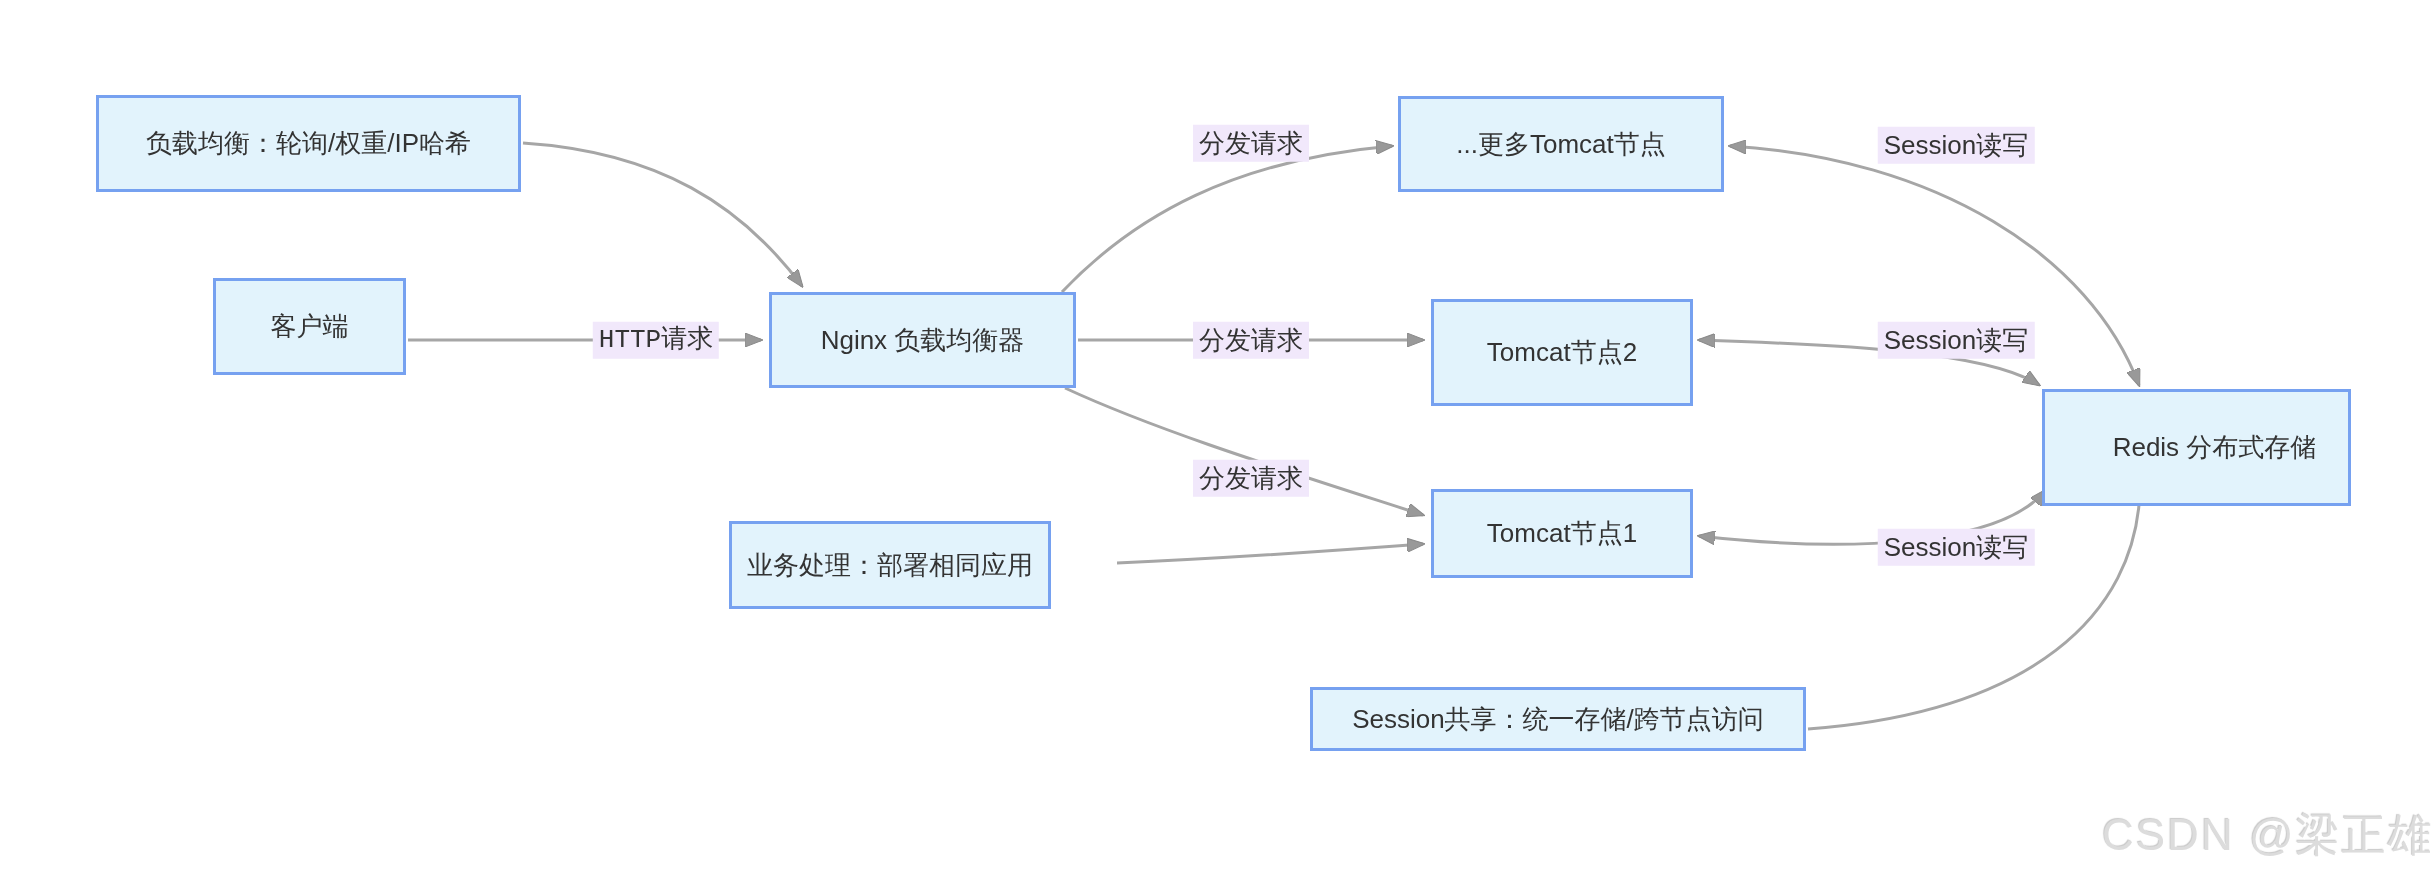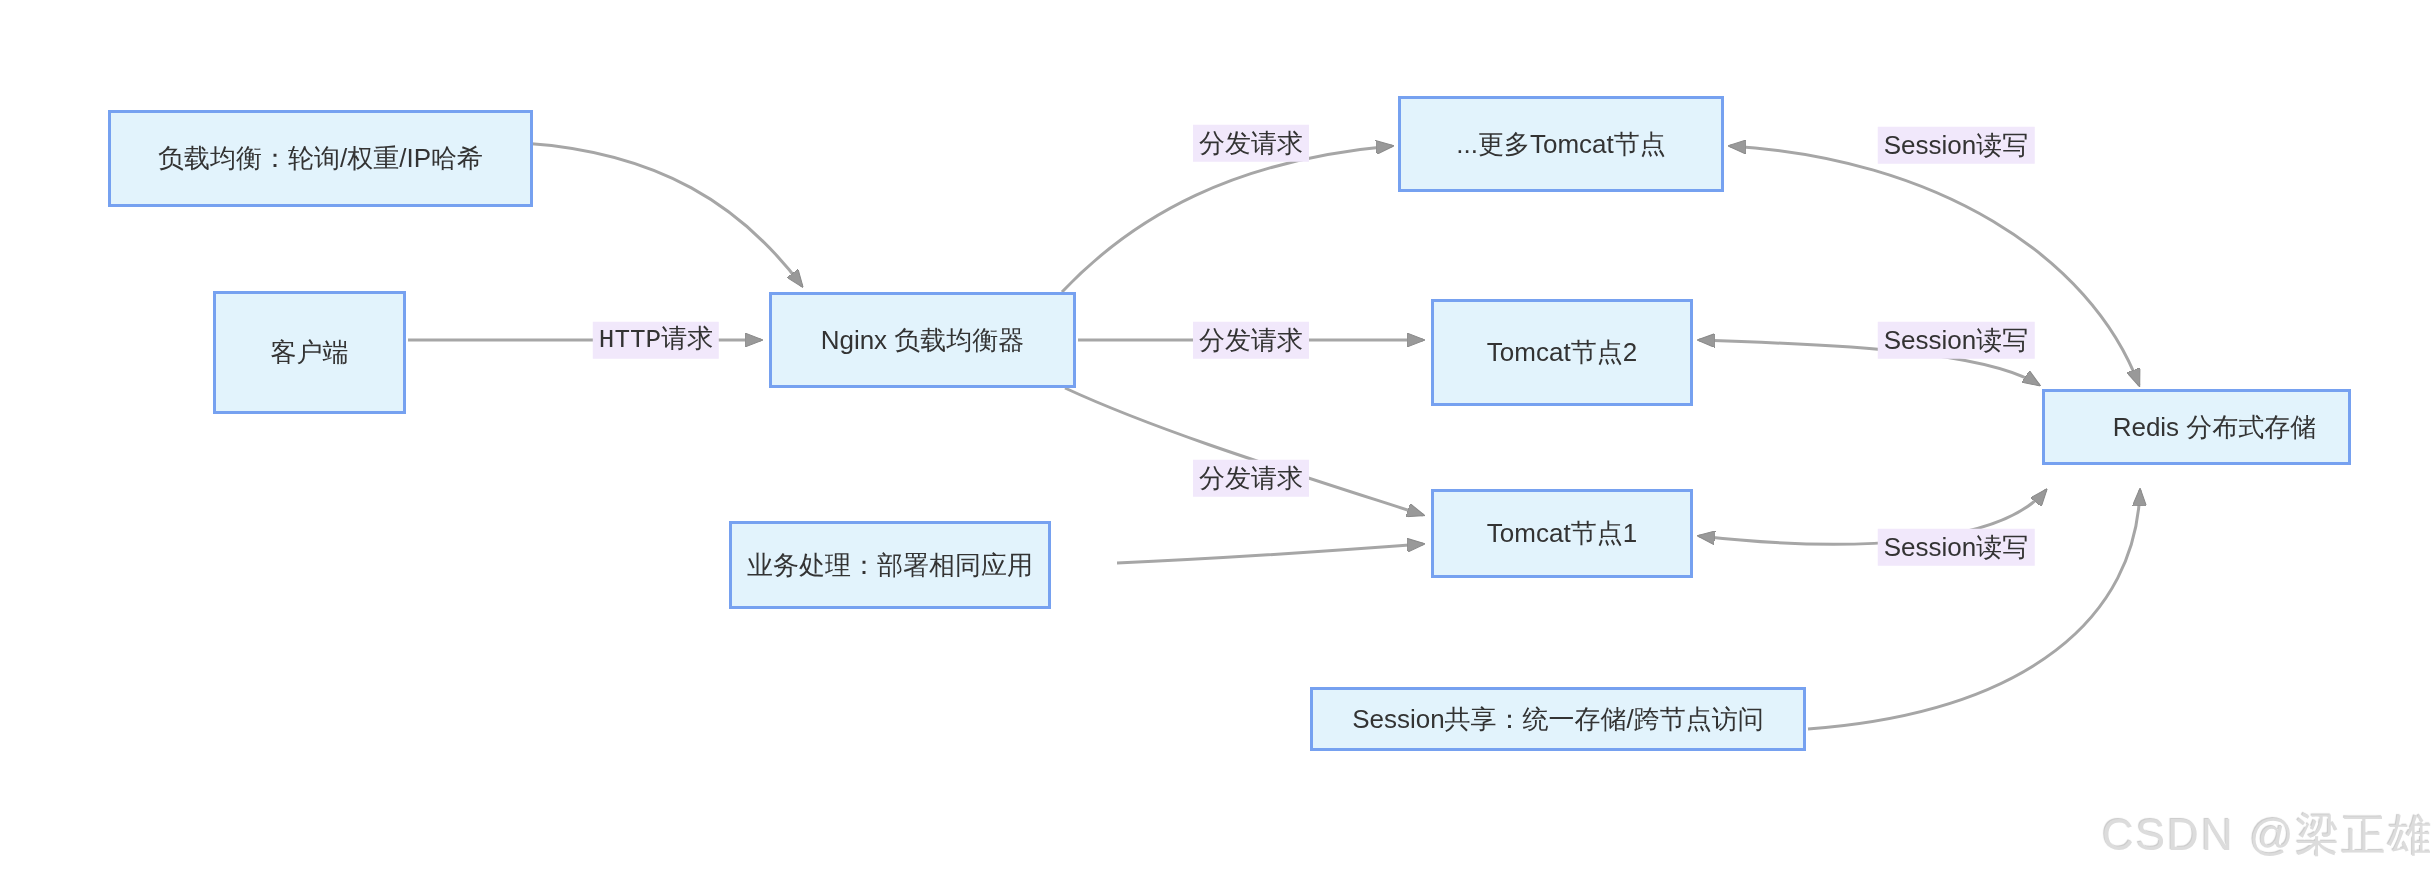--- a/index.html
+++ b/index.html
@@ -90,35 +90,35 @@
 
     <path class="edge" d="M 1730,146 C 1935,158 2090,255 2139,385" marker-start="url(#arrow)" marker-end="url(#arrow)"></path>
 
     <path class="edge" d="M 1699,340 C 1850,345 1988,352 2039,385" marker-start="url(#arrow)" marker-end="url(#arrow)"></path>
 
     <path class="edge" d="M 1699,536 C 1850,553 2000,546 2046,490" marker-start="url(#arrow)" marker-end="url(#arrow)"></path>
 
     <path class="edge" d="M 1808,729 C 2030,712 2136,616 2140,490" marker-end="url(#arrow)"></path>
   </svg>
 
-  <div class="node" style="left:108px;  top:95px;  width:425px; height:97px;margin-top:15px;">负载均衡：轮询/权重/IP哈希</div>
+  <div class="node" style="left:96px;  top:95px;  width:425px; height:97px;">负载均衡：轮询/权重/IP哈希</div>
 
-  <div class="node" style="left:213px; top:291px; width:193px; height:123px;">客户端</div>
+  <div class="node" style="left:213px; top:278px; width:193px; height:97px;">客户端</div>
 
   <div class="node" style="left:769px; top:292px; width:307px; height:96px;">Nginx 负载均衡器</div>
 
   <div class="node" style="left:1398px; top:96px; width:326px; height:96px;text-align:center;">...更多Tomcat节点</div>
 
   <div class="node" style="left:1431px; top:299px; width:262px; height:107px;">Tomcat节点2</div>
 
   <div class="node" style="left:1431px; top:489px; width:262px; height:89px;">Tomcat节点1</div>
 
   <div class="node" style="left:729px; top:521px; width:322px; height:88px;">业务处理：部署相同应用</div>
 
-  <div class="node" style="left:2042px; top:389px; width:309px; height:76px;padding-left:36px;">Redis 分布式存储</div>
+  <div class="node" style="left:2042px; top:389px; width:309px; height:117px;padding-left:36px;">Redis 分布式存储</div>
 
   <div class="node" style="left:1310px; top:687px; width:496px; height:64px;">Session共享：统一存储/跨节点访问</div>
 
   <div class="edge-label" style="left:626px; top:340px;font-family:Liberation Mono, monospace;">HTTP请求</div>
 
   <div class="edge-label" style="left:1221px; top:143px;">分发请求</div>
 
   <div class="edge-label" style="left:1221px; top:340px;">分发请求</div>
 
   <div class="edge-label" style="left:1221px; top:478px;">分发请求</div>

